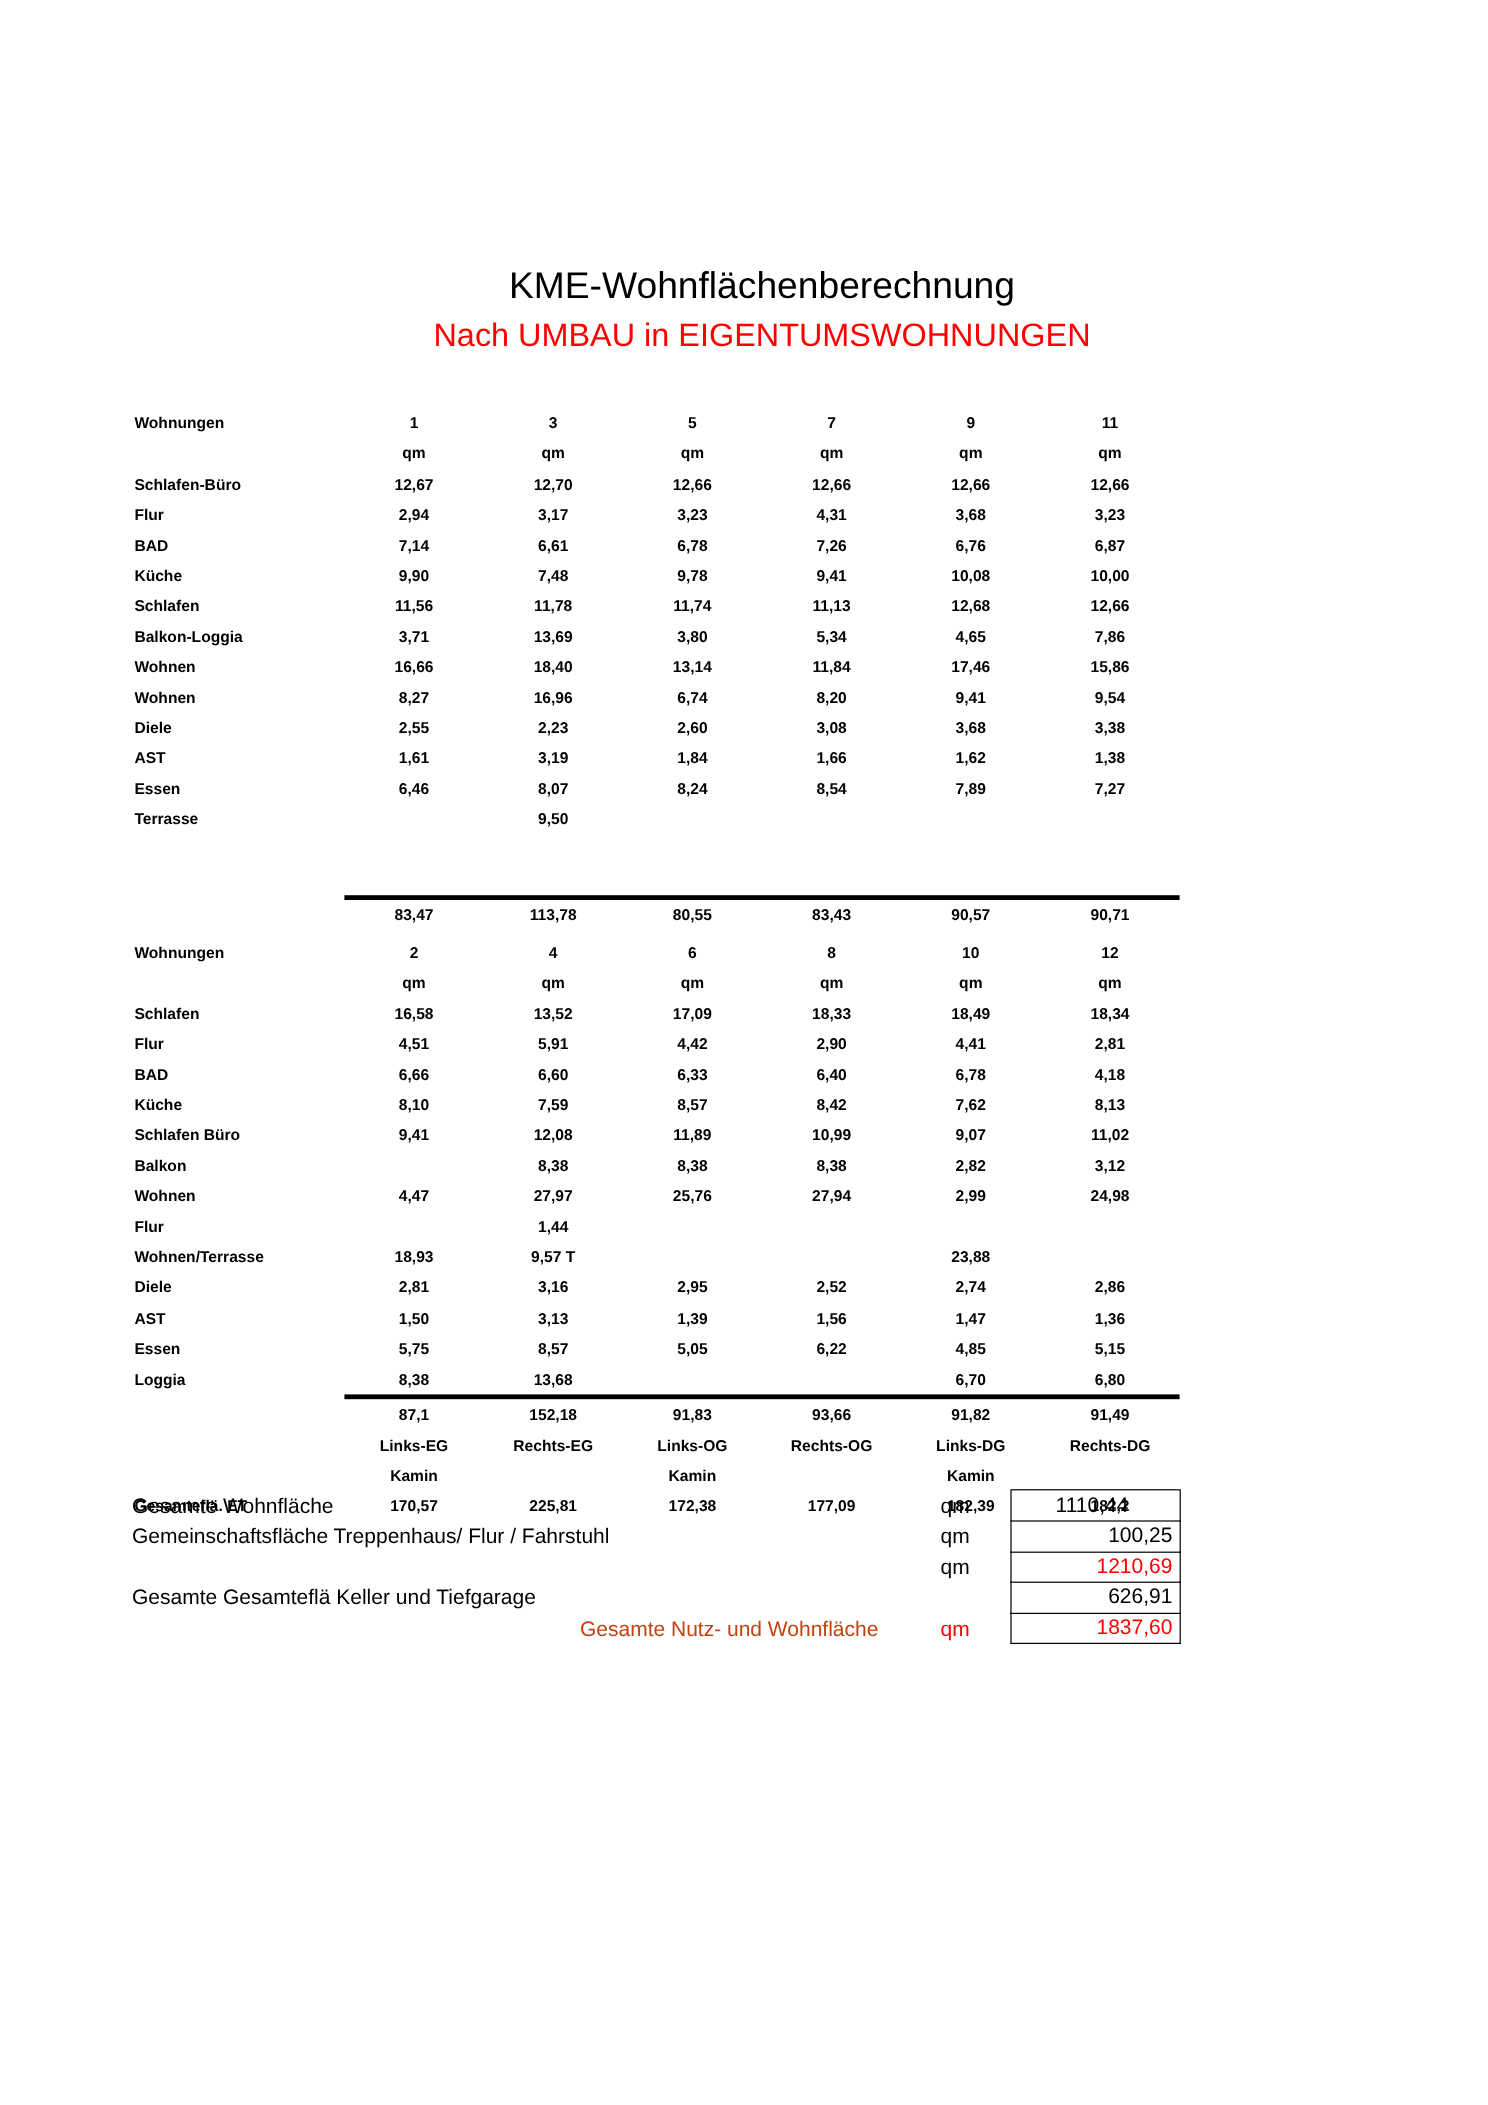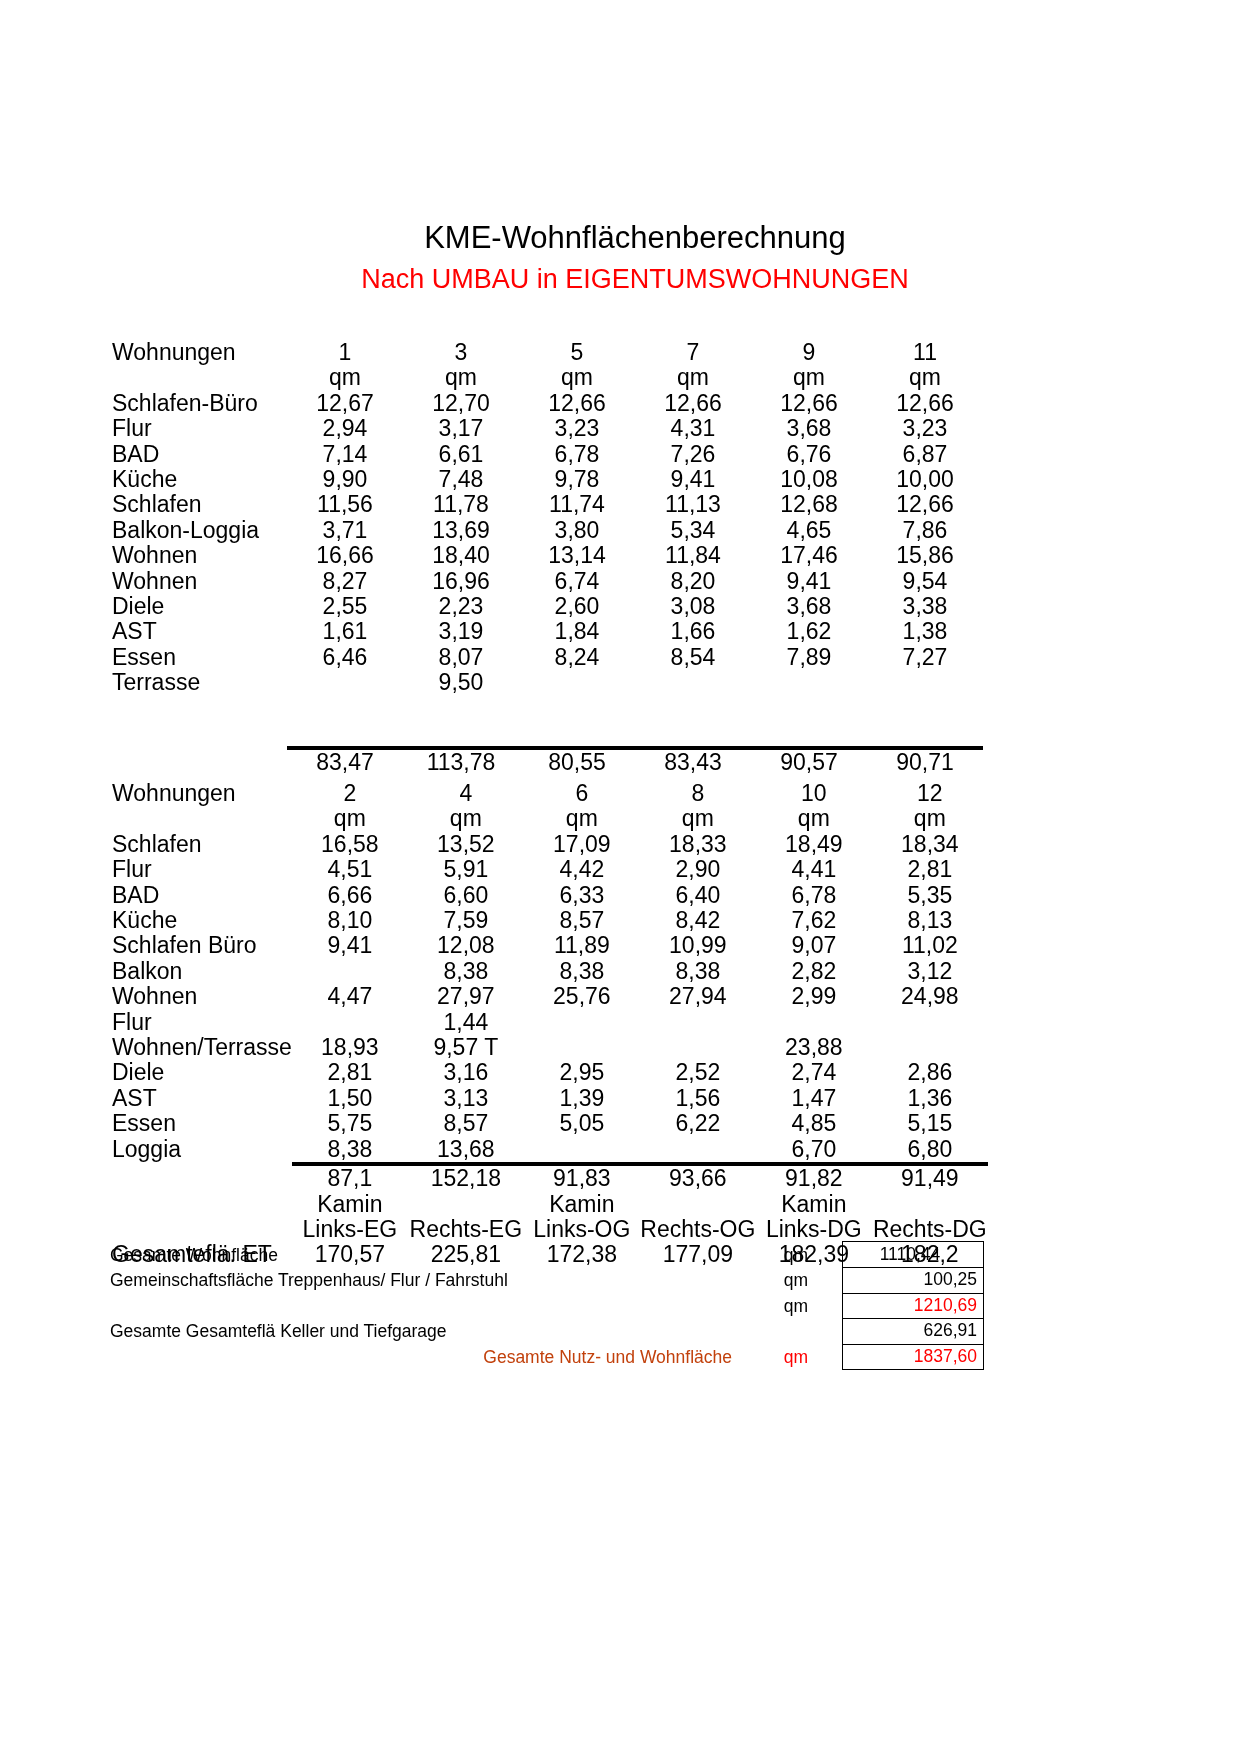--- a/index.html
+++ b/index.html
@@ -41,22 +41,23 @@
     font-size: 27px;
     line-height: 33px;
     color: #ff0000;
     padding-left: 30px;
     box-sizing: border-box;
   }
 
   table.grid {
     position: absolute;
     border-collapse: collapse;
-    font-size: 23px;
+    font-size: 13px;
     table-layout: fixed;
+    font-weight: bold;
   }
   table.grid td {
     padding: 0;
     margin: 0;
     height: 25.4px;
     vertical-align: bottom;
     white-space: nowrap;
     line-height: 25.4px;
   }
   .lbl {
@@ -334,21 +335,21 @@
           <td class="num">4,41</td>
           <td class="num">2,81</td>
         </tr>
         <tr>
           <td class="lbl">BAD</td>
           <td class="num">6,66</td>
           <td class="num">6,60</td>
           <td class="num">6,33</td>
           <td class="num">6,40</td>
           <td class="num">6,78</td>
-          <td class="num">5,35</td>
+          <td class="num">4,18</td>
         </tr>
         <tr>
           <td class="lbl">Küche</td>
           <td class="num">8,10</td>
           <td class="num">7,59</td>
           <td class="num">8,57</td>
           <td class="num">8,42</td>
           <td class="num">7,62</td>
           <td class="num">8,13</td>
         </tr>
@@ -443,35 +444,35 @@
           <td class="lbl"></td>
           <td class="num">87,1</td>
           <td class="num">152,18</td>
           <td class="num">91,83</td>
           <td class="num">93,66</td>
           <td class="num">91,82</td>
           <td class="num">91,49</td>
         </tr>
         <tr>
           <td class="lbl"></td>
-          <td class="num">Kamin</td>
-          <td class="num"></td>
-          <td class="num">Kamin</td>
-          <td class="num"></td>
-          <td class="num">Kamin</td>
-          <td class="num"></td>
-        </tr>
-        <tr>
-          <td class="lbl"></td>
           <td class="num">Links-EG</td>
           <td class="num">Rechts-EG</td>
           <td class="num">Links-OG</td>
           <td class="num">Rechts-OG</td>
           <td class="num">Links-DG</td>
           <td class="num">Rechts-DG</td>
+        </tr>
+        <tr>
+          <td class="lbl"></td>
+          <td class="num">Kamin</td>
+          <td class="num"></td>
+          <td class="num">Kamin</td>
+          <td class="num"></td>
+          <td class="num">Kamin</td>
+          <td class="num"></td>
         </tr>
         <tr>
           <td class="lbl">Gesamteflä. ET</td>
           <td class="num">170,57</td>
           <td class="num">225,81</td>
           <td class="num">172,38</td>
           <td class="num">177,09</td>
           <td class="num">182,39</td>
           <td class="num">182,2</td>
         </tr>

